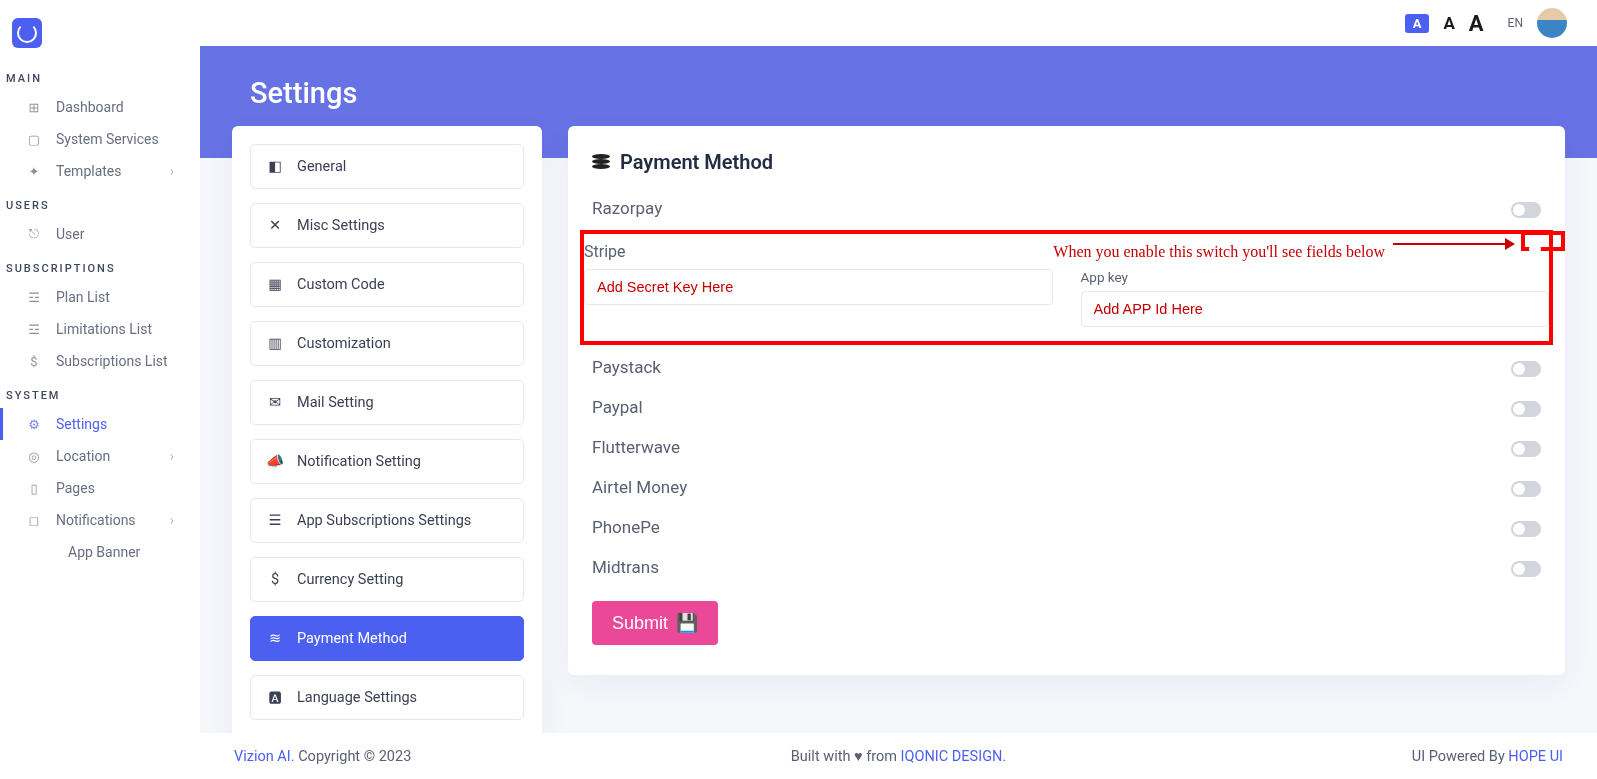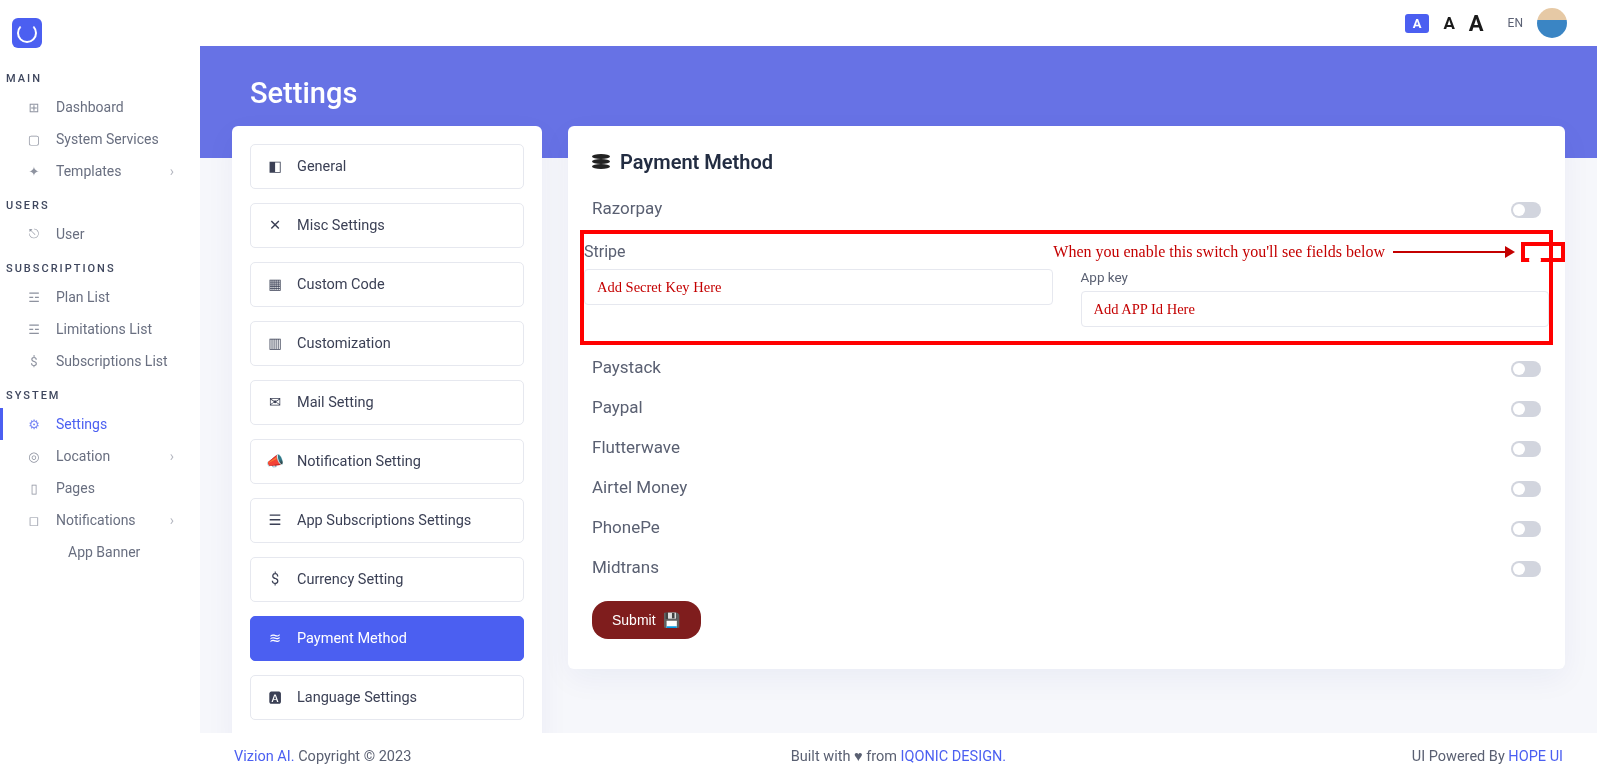--- a/index.html
+++ b/index.html
@@ -52,23 +52,23 @@
 
 .highlight{border:4px solid #ff0000;padding:8px 0 14px;margin:2px -12px}
 .hl-head{display:flex;align-items:center;justify-content:space-between;margin-bottom:8px}
 .annot{color:#c40000;font-family:'Times New Roman',serif;font-size:16px}
 .arrow{width:120px;height:2px;background:#c40000;position:relative;margin:0 8px}
 .arrow::after{content:'';position:absolute;right:-2px;top:-5px;border-left:10px solid #c40000;border-top:6px solid transparent;border-bottom:6px solid transparent}
 .toggle-box{border:4px solid #ff0000;padding:6px 18px;margin-right:-16px;margin-top:-12px;margin-bottom:-12px}
 .fields{display:flex;gap:28px}
 .field{flex:1}
 .field label{display:block;font-size:13.5px;color:#5a6072;margin-bottom:6px}
-.field input{width:100%;height:36px;border:1px solid #e6e8ef;border-radius:4px;padding:0 12px;font-family:Liberation Serif, serif;font-size:14.5px;color:#701a75}
+.field input{width:100%;height:36px;border:1px solid #e6e8ef;border-radius:4px;padding:0 12px;font-family:Liberation Sans, sans-serif;font-size:14.5px;color:#701a75}
 .field input::placeholder{color:#c40000}
-.submit{margin-top:14px;background:#7f1d1d;color:#fff;border:none;border-radius:16px;padding:11px 20px;font-size:14px;cursor:pointer;display:inline-flex;align-items:center;gap:8px}
+.submit{margin-top:14px;background:#ec4899;color:#fff;border:none;border-radius:4px;padding:11px 20px;font-size:18px;cursor:pointer;display:inline-flex;align-items:center;gap:8px}
 
 .footer{position:absolute;bottom:0;left:200px;right:0;height:46px;background:#fff;display:flex;align-items:center;padding:0 34px;font-size:14.5px;color:#5a6072}
 .footer .brand{color:#4b5ff1}
 .footer .mid{position:absolute;left:50%;transform:translateX(-50%)}
 .footer .right{margin-left:auto}
 </style>
 </head>
 <body>
 
 <div class="app">
@@ -202,21 +202,21 @@
           </div>
 
           <div class="method-row">
             <span>Razorpay</span>
             <span class="toggle"></span>
           </div>
 
           <div class="highlight">
             <div class="hl-head">
               <span style="color:#5a6072">Stripe</span>
-              <div style="display:flex;align-items:center">
+              <div style="display:flex;align-items:flex-start">
                 <span class="annot">When you enable this switch you'll see fields below</span>
                 <span class="arrow"></span>
                 <span class="toggle-box"><span class="toggle on"></span></span>
               </div>
             </div>
             <div class="fields">
               <div class="field">
                 <input placeholder="Add Secret Key Here" style="">
               </div>
               <div class="field">

